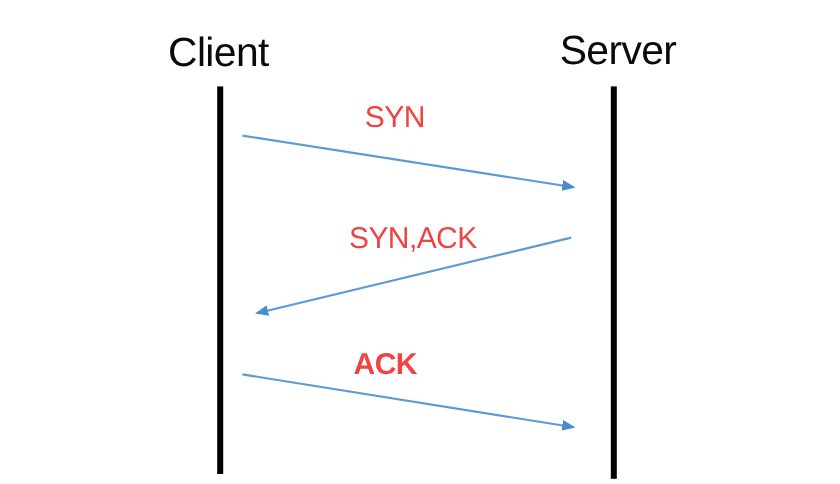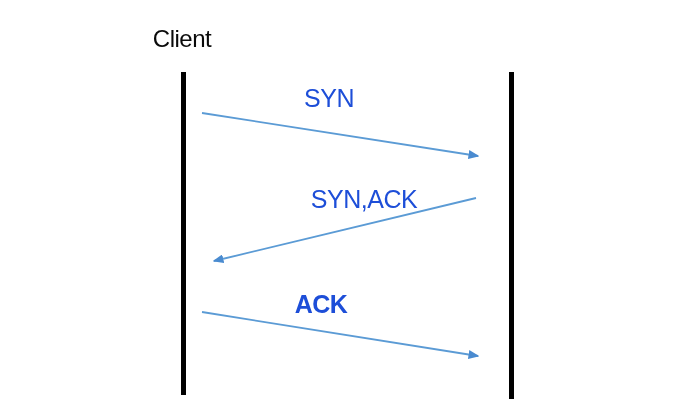--- a/index.html
+++ b/index.html
@@ -11,32 +11,32 @@
     position: relative;
     width: 700px;
     height: 403px;
     background: #ffffff;
     font-family: "Liberation Sans", sans-serif;
     overflow: hidden;
   }
   .actor-label {
     position: absolute;
     transform: translateX(-50%);
-    font-size: 24px;
+    font-size: 34px;
     line-height: 1.1;
     color: #0a0a0a;
     white-space: nowrap;
     letter-spacing: -0.5px;
   }
   .message-label {
     position: absolute;
     transform: translateX(-50%);
     font-size: 25px;
     line-height: 1.1;
-    color: #1d4ed8;
+    color: #ef4444;
     white-space: nowrap;
     letter-spacing: -0.5px;
   }
   .lifeline {
     position: absolute;
     width: 5px;
     background: #000000;
   }
   .lifeline.client { left: 181px; top: 72px; height: 323px; }
   .lifeline.server { left: 509px; top: 72px; height: 327px; }
@@ -48,29 +48,30 @@
   }
   .arrow-layer line {
     stroke: #5B9BD5;
     stroke-width: 1.8;
     fill: none;
   }
   .arrowhead-fill { fill: #4A8BD0; }
   .label-client { left: 182px; top: 26px; }
   .label-server { left: 515px; top: 24px; }
   .label-syn    { left: 329px; top: 85px; }
-  .label-synack { left: 364px; top: 186px; text-align: center; }
+  .label-synack { left: 344px; top: 186px; text-align: center; }
   .label-ack    { left: 321px; top: 291px; font-weight: bold; }
 </style>
 </head>
 <body>
 
 <div class="canvas">
 
   <div class="actor-label label-client">Client</div>
+  <div class="actor-label label-server">Server</div>
 
   <div class="lifeline client"></div>
   <div class="lifeline server"></div>
 
   <svg class="arrow-layer" viewBox="0 0 700 403">
     <defs>
       <marker id="head" markerWidth="11" markerHeight="9" refX="9.5" refY="4.5" orient="auto" markerUnits="userSpaceOnUse">
         <path class="arrowhead-fill" d="M0,0 L11,4.5 L0,9 z"></path>
       </marker>
     </defs>

